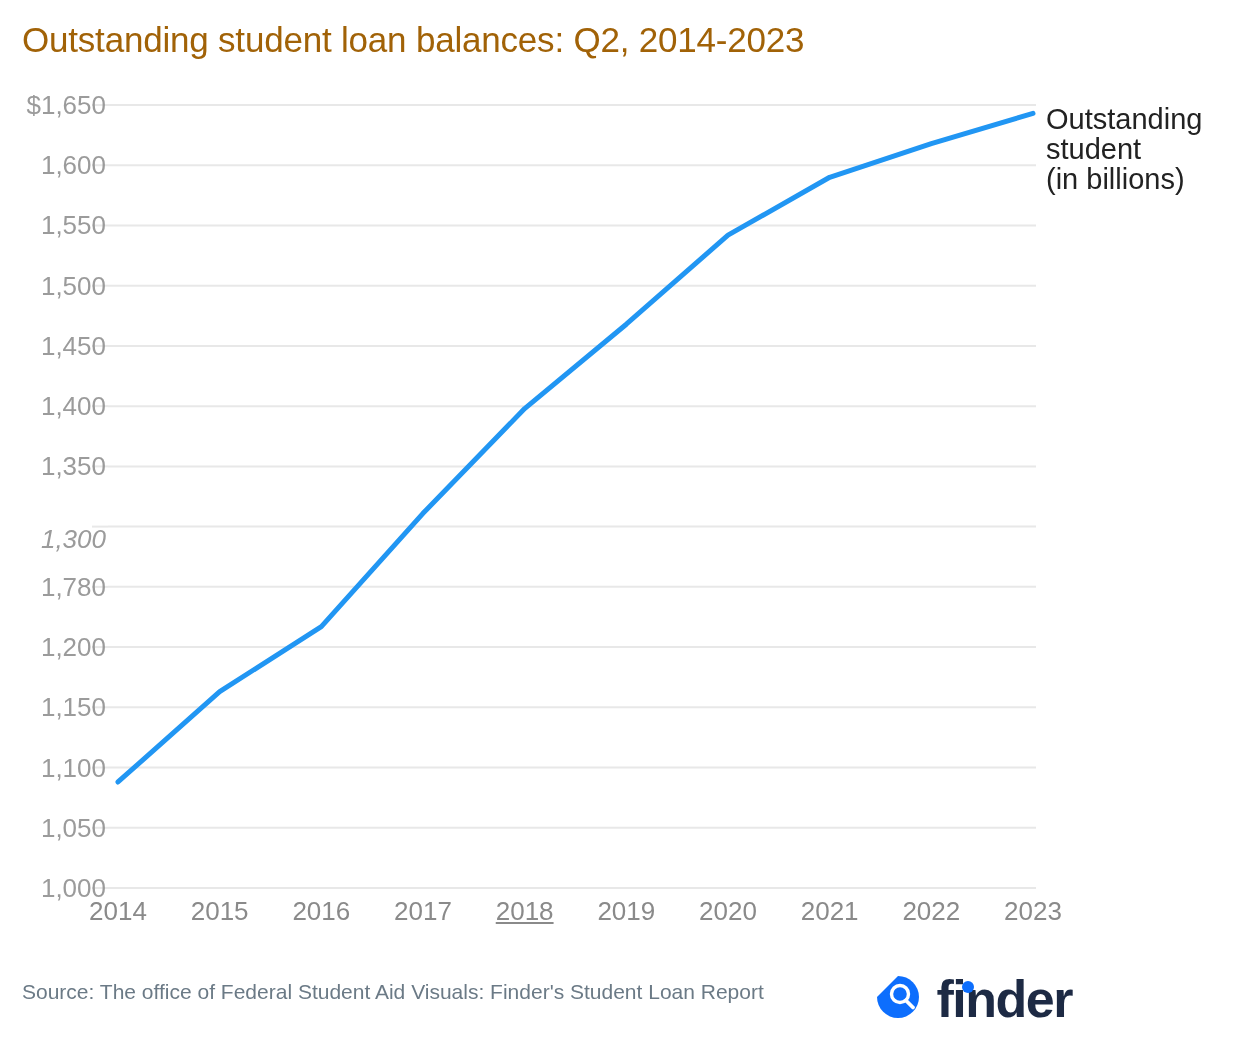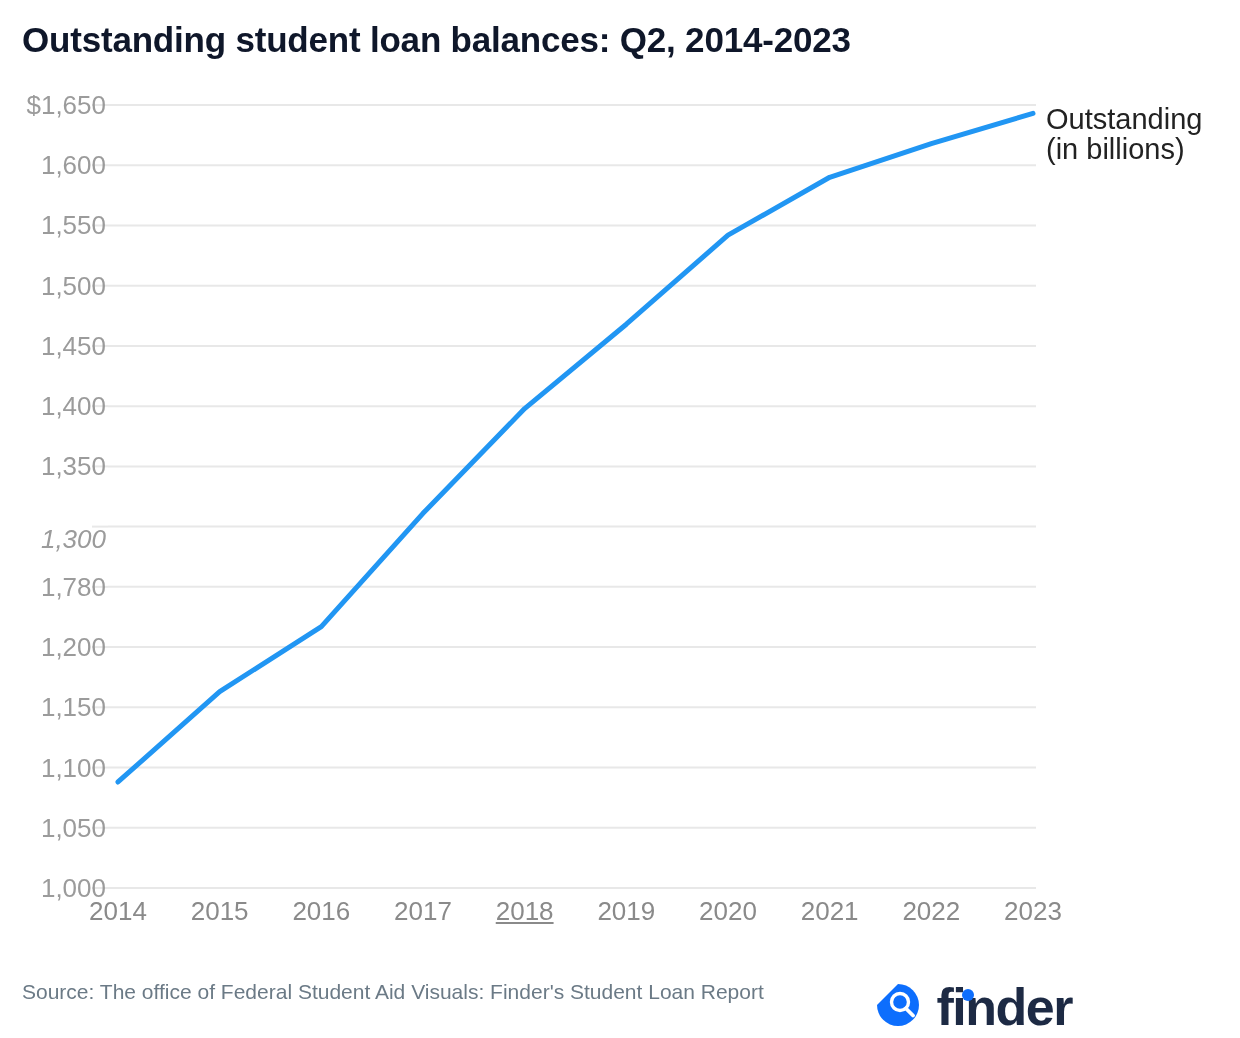--- a/index.html
+++ b/index.html
@@ -20,22 +20,22 @@
     height: 1038px;
     background: #ffffff;
   }
 
   
   #chart-title {
     position: absolute;
     left: 22px;
     top: 20px;
     font-size: 35px;
-    font-weight: 700;
-    color: #0f172a;
+    font-weight: 400;
+    color: #a16207;
     letter-spacing: -0.2px;
     white-space: nowrap;
   }
 
   
   #plot-wrap {
     position: absolute;
     left: 0px;
     top: 86px;
     width: 1240px;
@@ -106,21 +106,21 @@
     position: absolute;
     left: 22px;
     top: 20px;
     font-size: 21px;
     color: #6b7a86;
     white-space: nowrap;
   }
   #finder-logo {
     position: absolute;
     right: 20px;
-    top: 16px;
+    top: 8px;
     display: flex;
     align-items: center;
     gap: 6px;
   }
   #finder-wordmark {
     font-size: 52px;
     font-weight: 700;
     color: #1d2a44;
     letter-spacing: -1.5px;
     line-height: 1;
@@ -197,20 +197,21 @@
       <div class="xtick-label" style="left: 524.667px; text-decoration: underline;">2018</div>
       <div class="xtick-label" style="left: 626.333px;">2019</div>
       <div class="xtick-label" style="left: 728px;">2020</div>
       <div class="xtick-label" style="left: 829.667px;">2021</div>
       <div class="xtick-label" style="left: 931.333px;">2022</div>
       <div class="xtick-label" style="left: 1033px;">2023</div>
     </div>
 
   <div id="series-annotation">
     <div>Outstanding</div>
+    <div>student</div>
     <div>(in billions)</div>
   </div>
 
   <div id="footer">
     <div id="source-note">Source: The office of Federal Student Aid Visuals: Finder's Student Loan Report</div>
 
     <div id="finder-logo">
       <svg width="58" height="58" viewBox="0 0 58 58">
         <path d="M29 4 L50 25 A21 21 0 1 1 29 4 Z" transform="rotate(-90 29 29)" fill="#0d6efd"></path>
         <circle cx="27" cy="26" r="8.5" fill="none" stroke="#ffffff" stroke-width="3.4"></circle>

